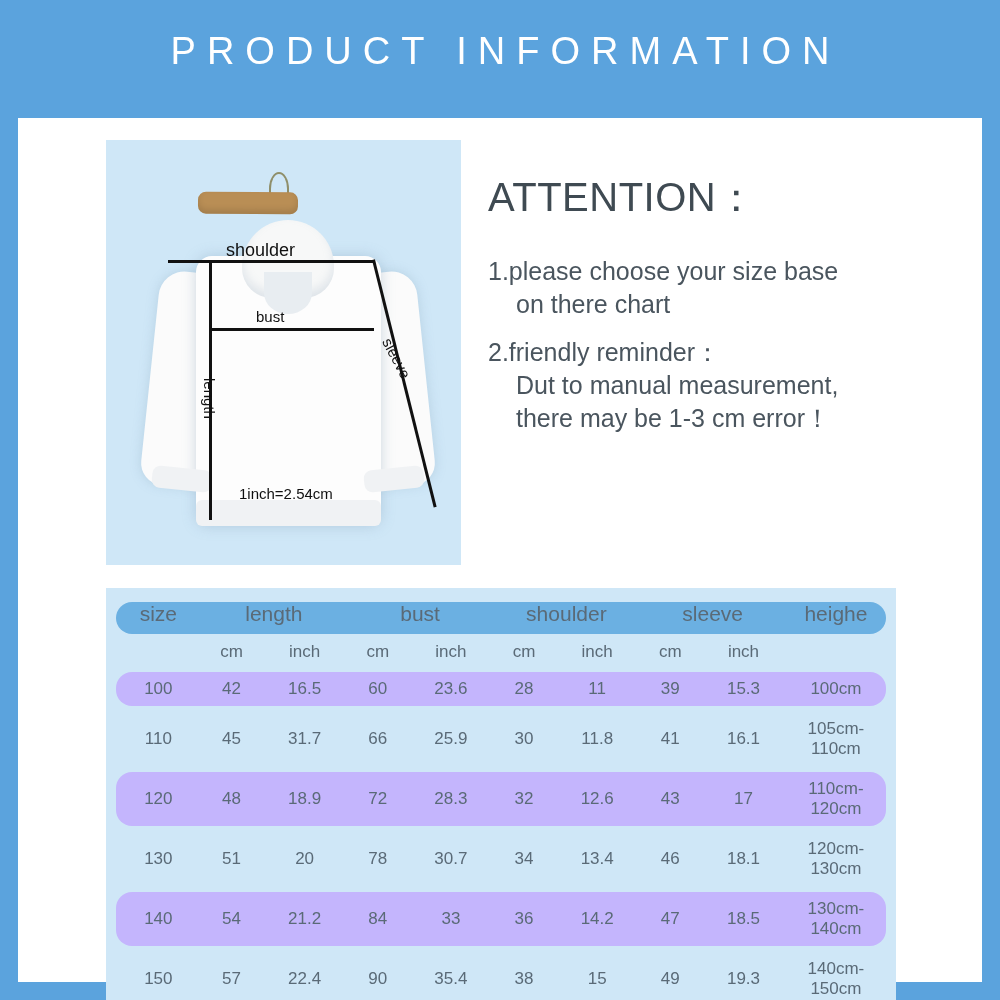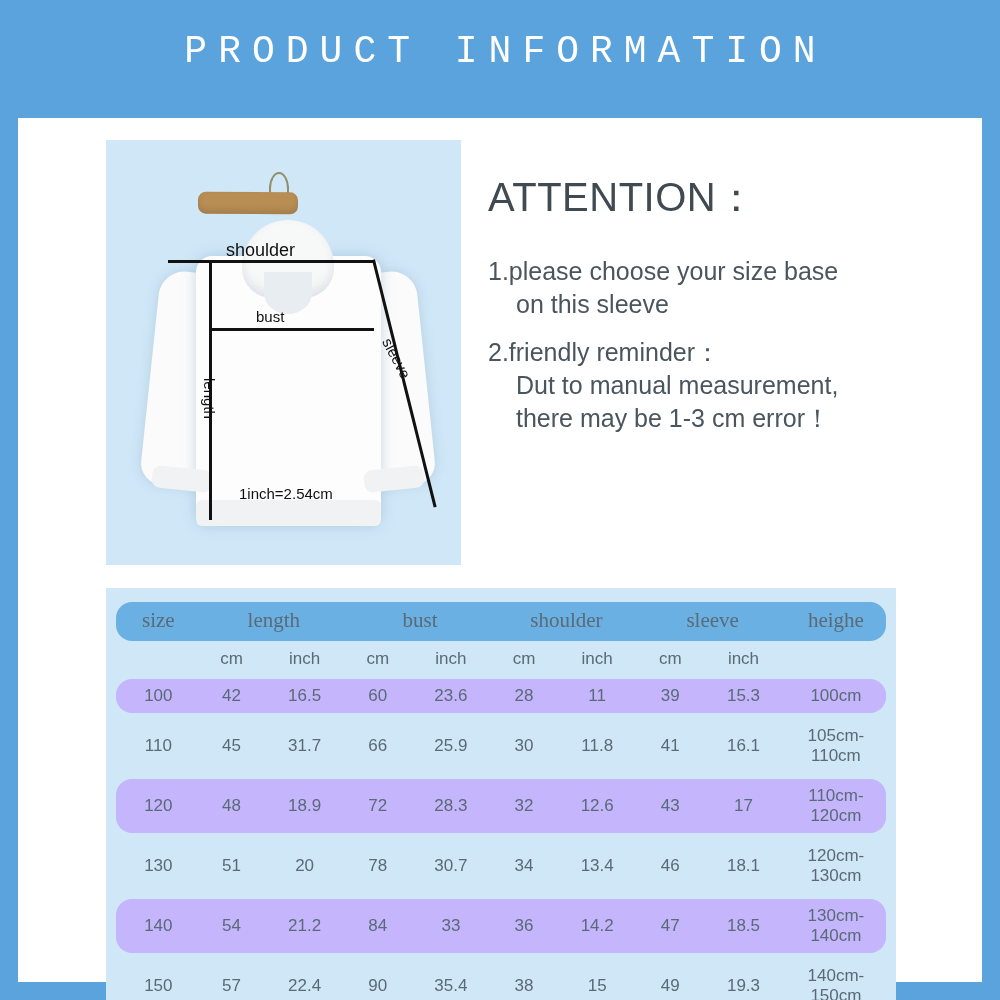--- a/index.html
+++ b/index.html
@@ -29,21 +29,21 @@
     background: #5ba3dd;
     display: flex;
     align-items: center;
     justify-content: center;
   }
   .header-title {
     color: #ffffff;
     font-size: 38px;
     letter-spacing: 11px;
     font-weight: 400;
-    font-family: Liberation Mono, monospace;
+    font-family: Liberation Sans, sans-serif;
     text-indent: 11px;
   }
   
   .card {
     position: absolute;
     left: 18px;
     top: 118px;
     width: 964px;
     height: 864px;
     background: #ffffff;
@@ -236,23 +236,22 @@
     font-family: "Liberation Sans", sans-serif;
   }
   table.sizes th, table.sizes td {
     text-align: center;
     color: #5a6a77;
     font-weight: normal;
   }
   .hdr-main th {
     color: #ffffff;
     font-size: 21px;
-    padding: 6px 0 8px 0;
+    padding: 0 0 8px 0;
     background: #6bb0e2;
-    font-family: Liberation Serif, serif;
   }
   .hdr-main th:first-child { border-radius: 16px 0 0 16px; }
   .hdr-main th:last-child { border-radius: 0 16px 16px 0; margin-top: 29px; }
   .hdr-sub th {
     font-size: 17px;
     padding: 2px 0 4px 0;
     color: #5d6e7b;
   }
   tr.row td {
     font-size: 17px;
@@ -307,21 +306,21 @@
         <div class="lbl lbl-vert" style="left:112px; top:238px; font-size:15px;">length</div>
         <div class="lbl lbl-sleeve" style="left:288px; top:195px; font-size:15px;">sleeve</div>
         <div class="lbl" style="left:133px; top:345px; font-size:15px;">1inch=2.54cm</div>
       </div>
 
       <div class="attention">
         <div class="attention-title">ATTENTION：</div>
 
         <div class="attention-block">
           <div class="attention-line">1.please choose your size base</div>
-          <div class="attention-line indent">on this sleeve</div>
+          <div class="attention-line indent">on there chart</div>
         </div>
 
         <div class="attention-block">
           <div class="attention-line">2.friendly reminder：</div>
           <div class="attention-line indent">Dut to manual measurement,</div>
           <div class="attention-line indent">there may be 1-3 cm error！</div>
         </div>
       </div>
     </div>
 

